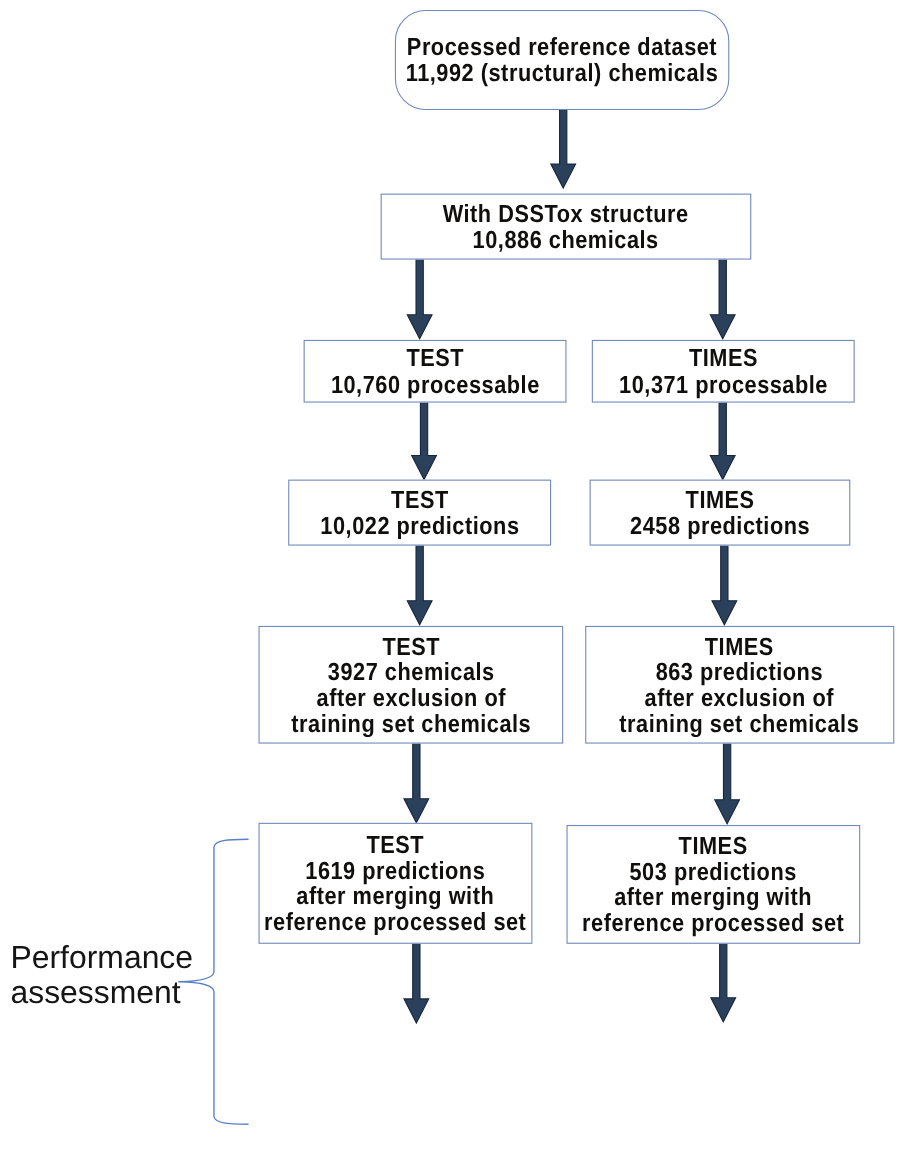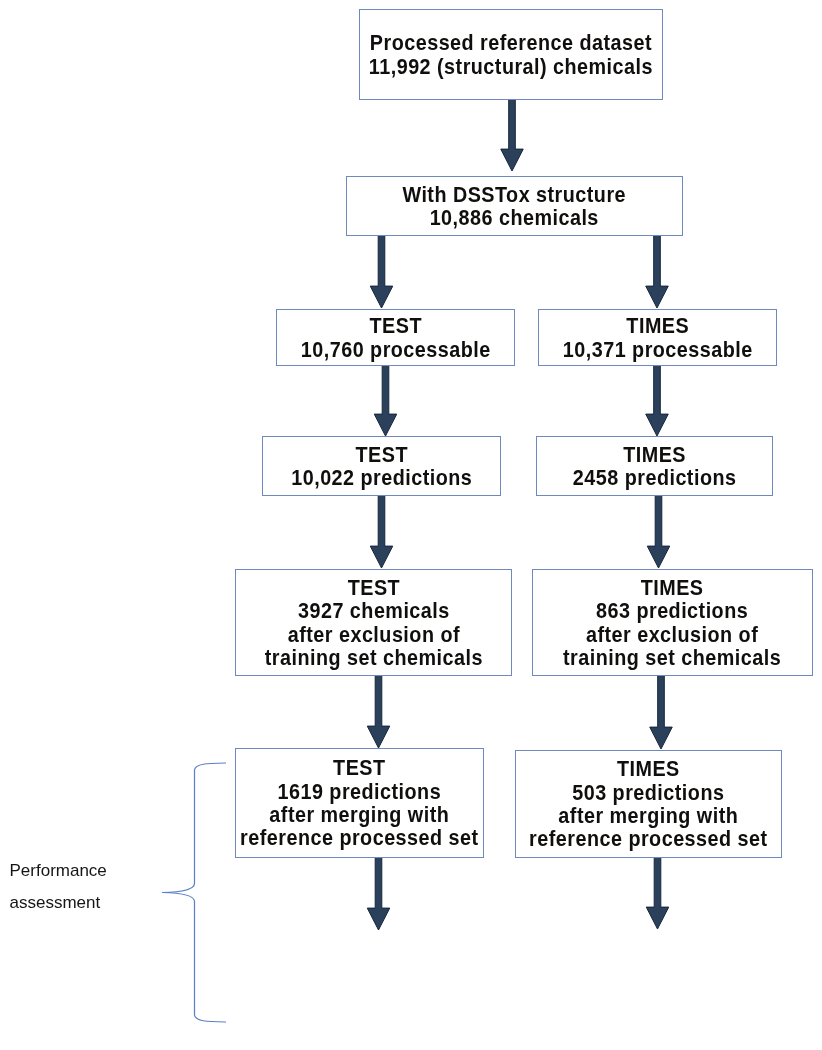--- a/index.html
+++ b/index.html
@@ -34,21 +34,21 @@
     display: block;
     width: 111.2%;
     margin-left: -5.6%;
     margin-right: -5.6%;
     letter-spacing: 0.55px;
     transform: scaleX(0.878);
     transform-origin: 50% 50%;
   }
 
   
-  #node-n1  { left:359px; top:9px;   width:304px; height:91px;  }
+  #node-n1  { left:359px; top:9px;   width:304px; height:91px;border-radius:28px;  }
   #node-n2  { left:346px; top:176px; width:337px; height:60px;  }
   #node-n3  { left:276px; top:309px; width:239px; height:57px;  }
   #node-n4  { left:538px; top:309px; width:239px; height:57px;  }
   #node-n5  { left:262px; top:436px; width:239px; height:60px;  }
   #node-n6  { left:536px; top:436px; width:237px; height:60px;  }
   #node-n7  { left:235px; top:569px; width:277px; height:107px; }
   #node-n8  { left:532px; top:569px; width:281px; height:107px; }
   #node-n9  { left:235px; top:748px; width:249px; height:110px; }
   #node-n10 { left:515px; top:750px; width:267px; height:108px; }
   #node-n11 { left:312px; top:930px; width:387px; height:108px; }
@@ -58,21 +58,21 @@
     position:absolute; left:0; top:0; width:822px; height:1050px;
     z-index: 2; pointer-events:none;
   }
 
   
   #perf-label {
     position:absolute;
     left: 9.5px; top: 854.5px;
     font-family:"Liberation Sans", sans-serif;
     font-weight: 400;
-    font-size: 17px;
+    font-size: 29px;
     line-height: 32.5px;
     color:#151515;
     white-space: pre-line;
     z-index: 6;
   }
 </style>
 </head>
 <body>
 
 <div id="stage" style="background: rgb(255, 255, 255);">

